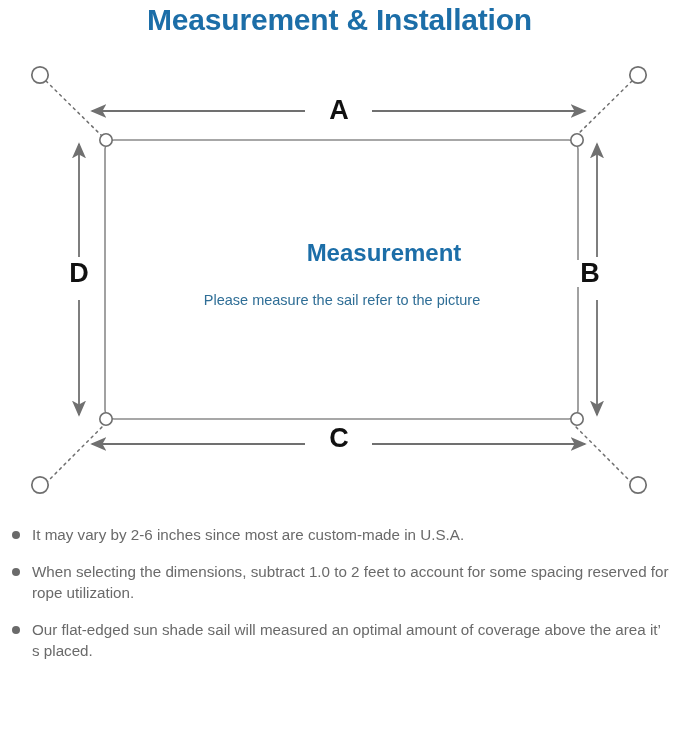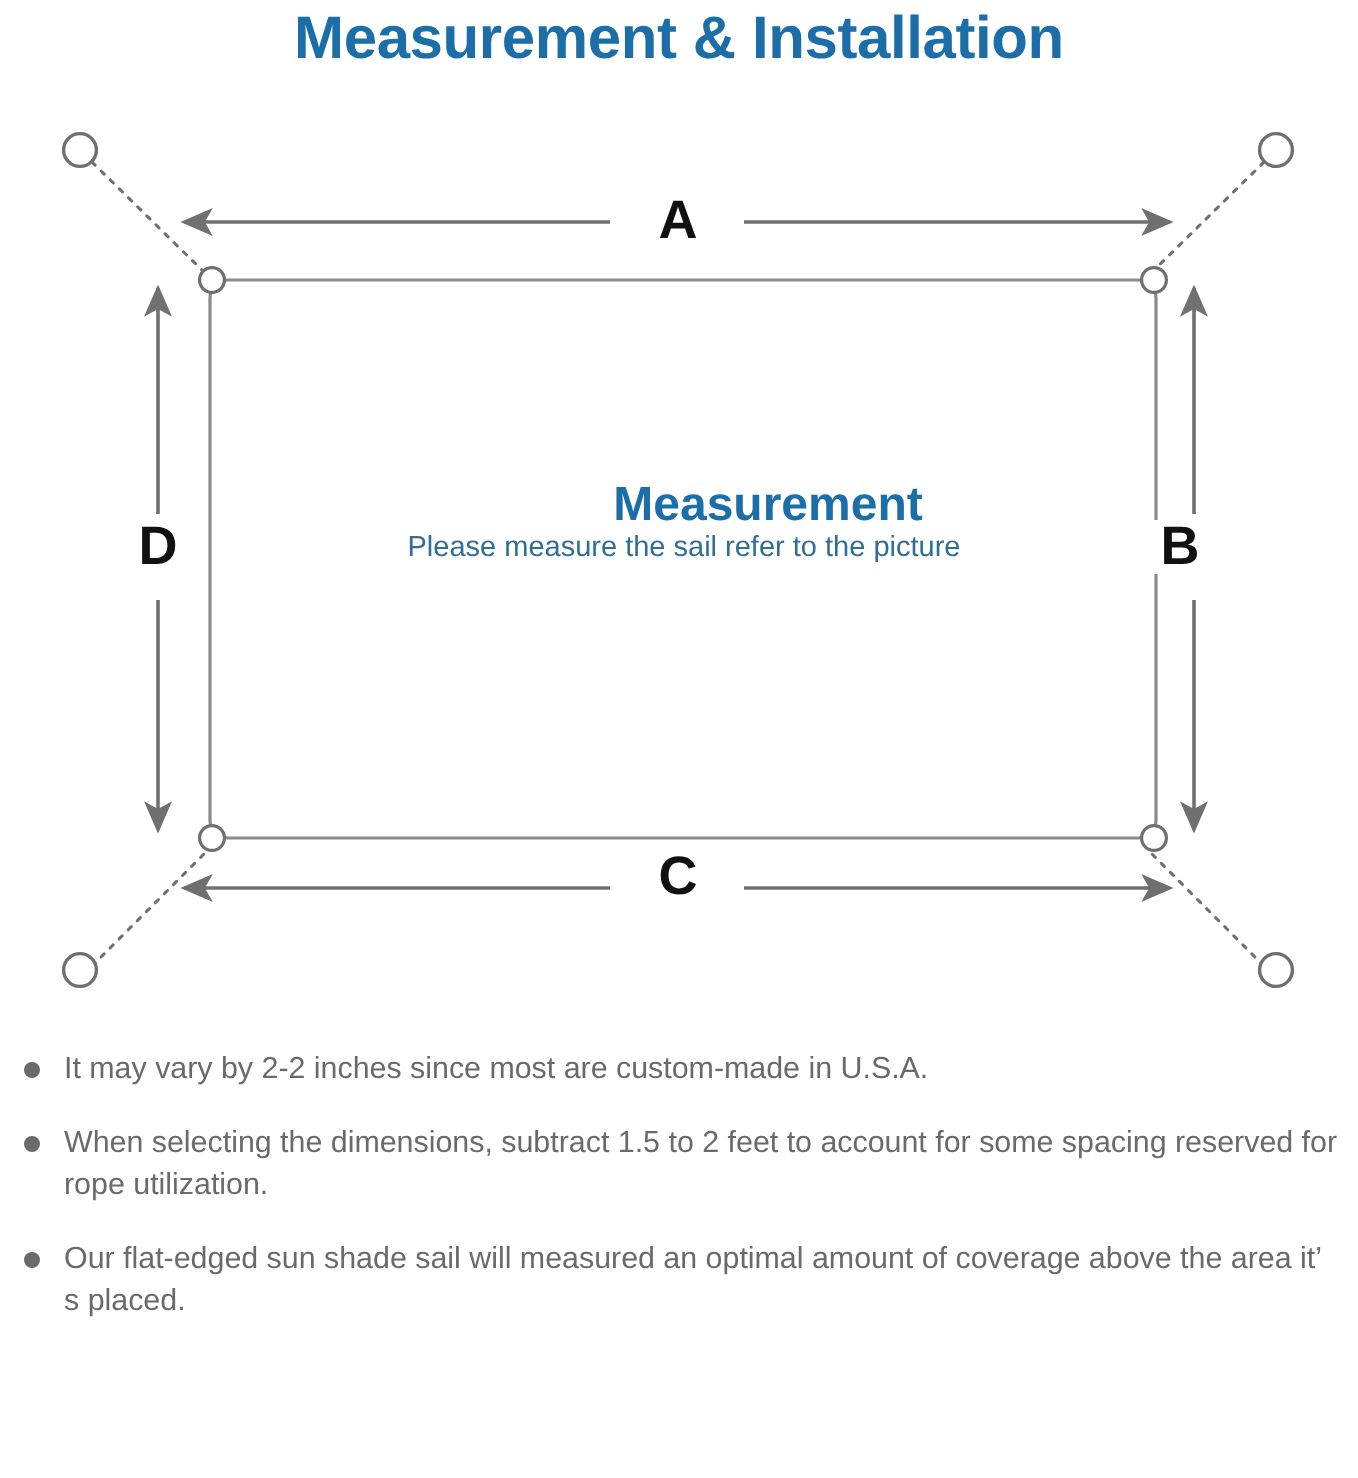--- a/index.html
+++ b/index.html
@@ -77,21 +77,21 @@
     text-align: center;
     font-size: 24px;
     font-weight: bold;
     color: #1c6ea8;
     line-height: 30px;
     white-space: nowrap;
   }
   .sail-sub {
     position: absolute;
     left: 106px;
-    top: 216px;
+    top: 242px;
     width: 472px;
     text-align: center;
     font-size: 14.5px;
     font-weight: normal;
     color: #2f6e96;
     line-height: 20px;
     white-space: nowrap;
   }
 
   
@@ -193,26 +193,26 @@
 
     <div class="sail-title">Measurement</div>
     <div class="sail-sub">Please measure the sail refer to the picture</div>
   </div>
 
   <div class="notes">
 
 
     <div class="note-item">
       <span class="note-bullet"></span>
-      <span class="note-text">It may vary by 2-2 inches since most are custom-made in U.S.A.</span>
+      <span class="note-text">It may vary by 2-6 inches since most are custom-made in U.S.A.</span>
     </div>
 
     <div class="note-item">
       <span class="note-bullet"></span>
-      <span class="note-text">When selecting the dimensions, subtract 1.5 to 2 feet to account for some spacing reserved for rope utilization.</span>
+      <span class="note-text">When selecting the dimensions, subtract 1.0 to 2 feet to account for some spacing reserved for rope utilization.</span>
     </div>
 
 
     <div class="note-item">
       <span class="note-bullet"></span>
       <span class="note-text">Our flat-edged sun shade sail will measured an optimal amount of coverage above the area it’ s placed.</span>
     </div>
 
   </div>
 

